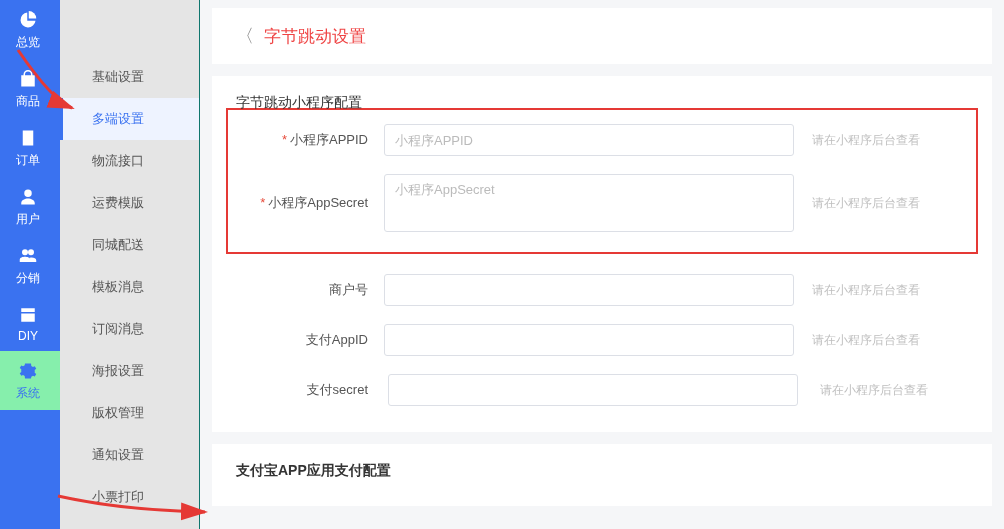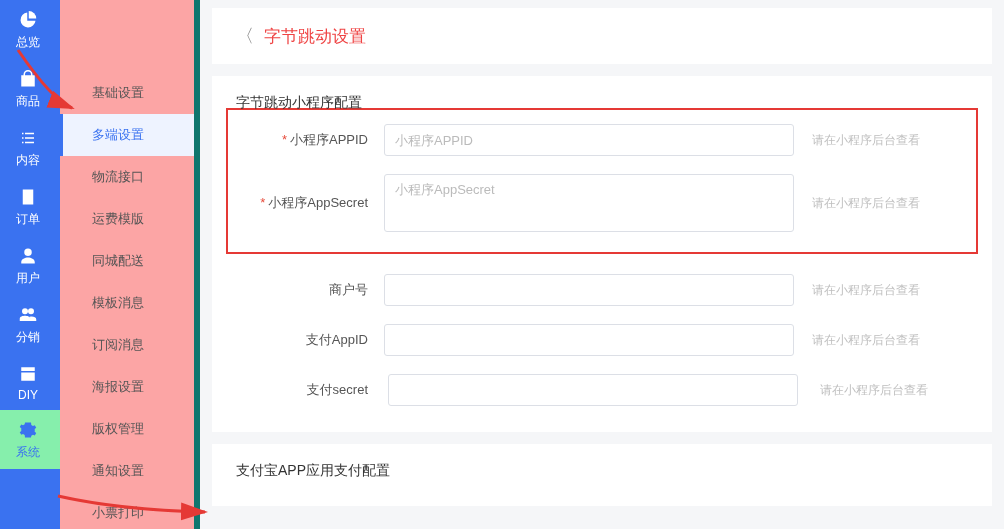--- a/index.html
+++ b/index.html
@@ -35,24 +35,24 @@
     cursor: pointer;
     font-size: 12px;
   }
   .rail-item.alt { background: #86efac; color: #3a72f0; }
   .rail-icon { width: 20px; height: 20px; display:flex; align-items:center; justify-content:center; }
   .rail-icon svg { width: 18px; height: 18px; fill: currentColor; }
 
   
   .submenu {
     width: 140px;
-    background: #fca5a5;
+    background: #e5e5e5;
     flex-shrink: 0;
-    padding-top: 72px;
-    border-right: 6px solid #0f766e;
+    padding-top: 56px;
+    border-right: 1px solid #0f766e;
   }
   .submenu-item {
     padding: 12px 0 12px 32px;
     font-size: 13px;
     color: #555;
     cursor: pointer;
     position: relative;
   }
   .submenu-item.active {
     background: #eef3ff;
@@ -138,28 +138,20 @@
         </span>
       <span>总览</span>
     </div>
     <div class="rail-item">
       <span class="rail-icon">
           <svg viewBox="0 0 24 24">
             <path d="M6 7V6a6 6 0 1 1 12 0v1h3v15H3V7h3zm2 0h8V6a4 4 0 1 0-8 0v1z"></path>
           </svg>
         </span>
       <span>商品</span>
-    </div>
-    <div class="rail-item">
-      <span class="rail-icon">
-          <svg viewBox="0 0 24 24">
-            <path d="M4 5h2v2H4V5zm4 0h12v2H8V5zM4 11h2v2H4v-2zm4 0h12v2H8v-2zM4 17h2v2H4v-2zm4 0h12v2H8v-2z"></path>
-          </svg>
-        </span>
-      <span>内容</span>
     </div>
     <div class="rail-item">
       <span class="rail-icon">
           <svg viewBox="0 0 24 24">
             <path d="M5 2h14v20H5V2zm3 5h8v2H8V7zm0 4h8v2H8v-2zm0 4h5v2H8v-2z"></path>
           </svg>
         </span>
       <span>订单</span>
     </div>
     <div class="rail-item">
@@ -243,21 +235,21 @@
         <span class="hint">请在小程序后台查看</span>
       </div>
       <div class="form-row" style="margin-bottom:4px;gap:12px;">
         <div class="form-label">支付secret</div>
         <input class="form-input" placeholder="" style="">
         <span class="hint">请在小程序后台查看</span>
       </div>
     </div>
 
     <div class="section" style="padding-bottom:10px;">
-      <div class="section-title" style="margin-bottom:16px;">支付宝APP应用支付配置</div>
+      <div class="section-title" style="margin-bottom:16px;font-weight:bold;">支付宝APP应用支付配置</div>
     </div>
   </div>
 </div>
 
 <svg class="anno" width="1004" height="529">
   <defs>
     <marker id="ah" markerWidth="10" markerHeight="10" refX="8" refY="3" orient="auto">
       <path d="M0,0 L9,3 L0,6 z" fill="#e53935"></path>
     </marker>
   </defs>

